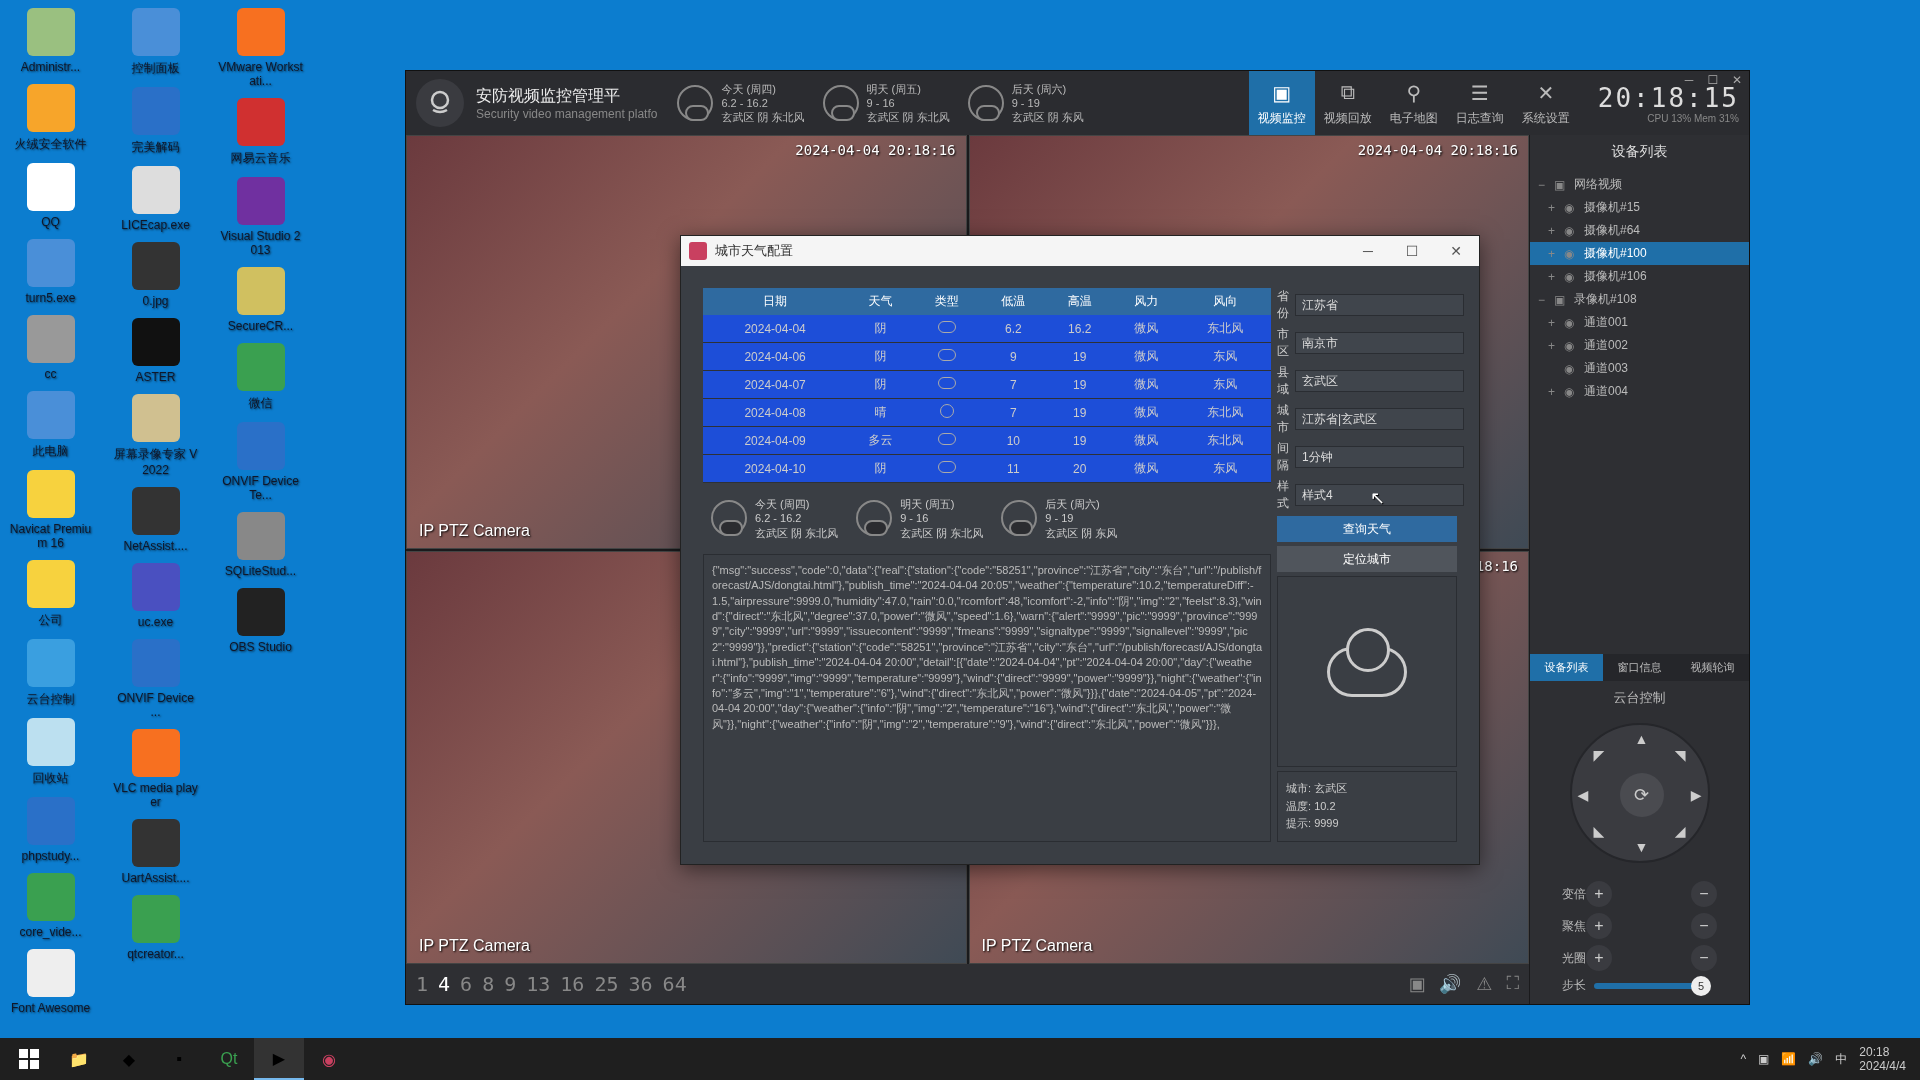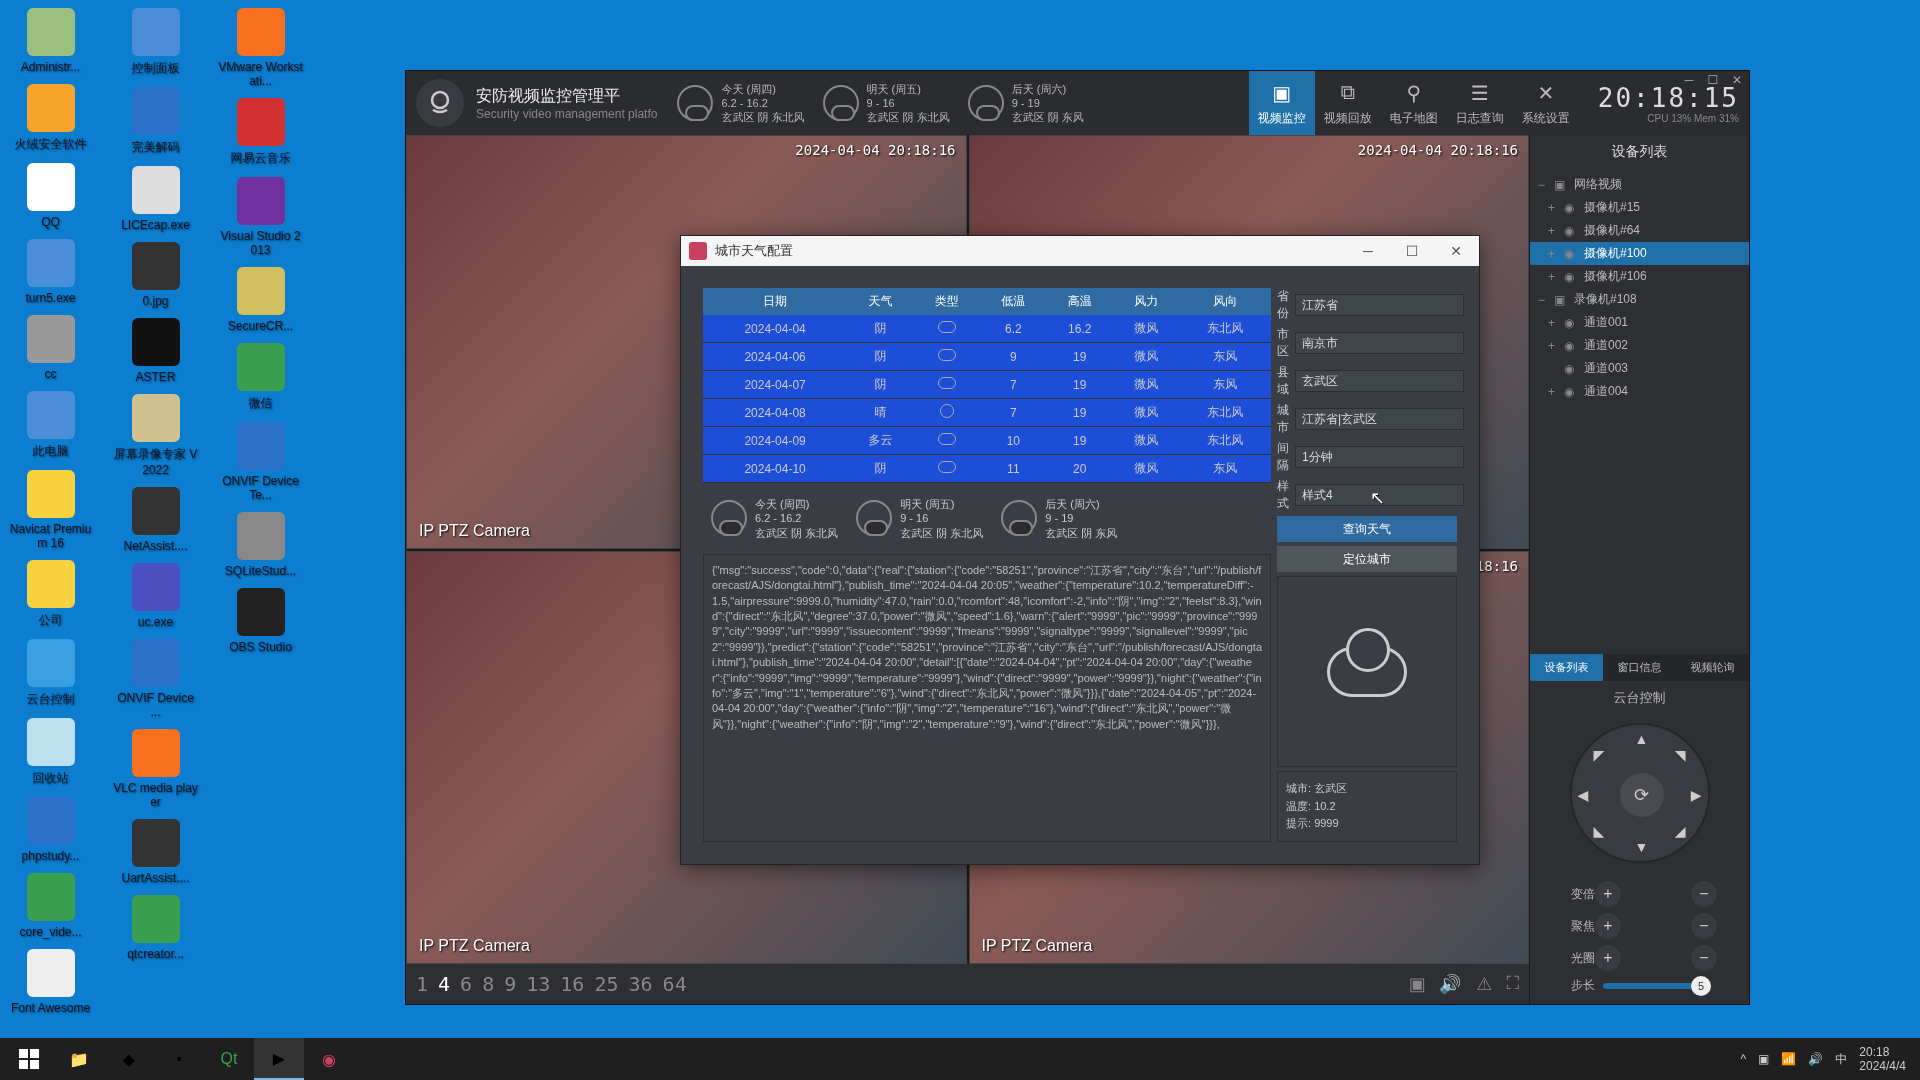--- a/index.html
+++ b/index.html
@@ -54,21 +54,21 @@
 .tree-row.selected{background:#1f6fa8;color:#fff;}
 .tree-toggle{width:10px;color:#888;}
 .tree-icon{width:14px;color:#888;}
 .side-tabs{display:flex;background:#25262a;}
 .side-tab{flex:1;padding:6px 4px;font-size:11px;text-align:center;cursor:pointer;}
 .side-tab.active{background:#1f6fa8;color:#fff;}
 .ptz-title{text-align:center;padding:8px;font-size:13px;}
 .ptz-wheel{width:140px;height:140px;border-radius:50%;background:#3a3b40;margin:8px auto;position:relative;border:2px solid #25262a;}
 .ptz-center{position:absolute;width:44px;height:44px;border-radius:50%;background:#4a4b50;top:48px;left:48px;display:flex;align-items:center;justify-content:center;color:#ccc;font-size:18px;}
 .ptz-arrow{position:absolute;color:#ccc;font-size:14px;cursor:pointer;}
-.ptz-controls{padding:4px 32px;margin-left:9px;}
+.ptz-controls{padding:4px 32px;}
 .ptz-row{display:flex;align-items:center;justify-content:space-between;margin:6px 0;font-size:12px;}
 .ptz-btn{width:26px;height:26px;border-radius:50%;background:#3a3b40;color:#ccc;display:flex;align-items:center;justify-content:center;cursor:pointer;font-size:16px;}
 .ptz-slider{flex:1;height:6px;background:#1f6fa8;border-radius:3px;margin:0 8px;position:relative;}
 .ptz-slider::after{content:"5";position:absolute;right:-2px;top:-7px;width:20px;height:20px;border-radius:50%;background:#eee;color:#333;font-size:11px;display:flex;align-items:center;justify-content:center;}
 
 
 .dialog{position:absolute;left:680px;top:235px;width:800px;height:630px;background:#3a3e44;border:1px solid #222;box-shadow:0 4px 20px rgba(0,0,0,0.5);display:flex;flex-direction:column;}
 .dialog-titlebar{height:30px;background:#f5f5f5;display:flex;align-items:center;padding:0 8px;gap:8px;}
 .dialog-icon{width:18px;height:18px;background:#c94060;border-radius:3px;}
 .dialog-title{font-size:13px;color:#333;}

